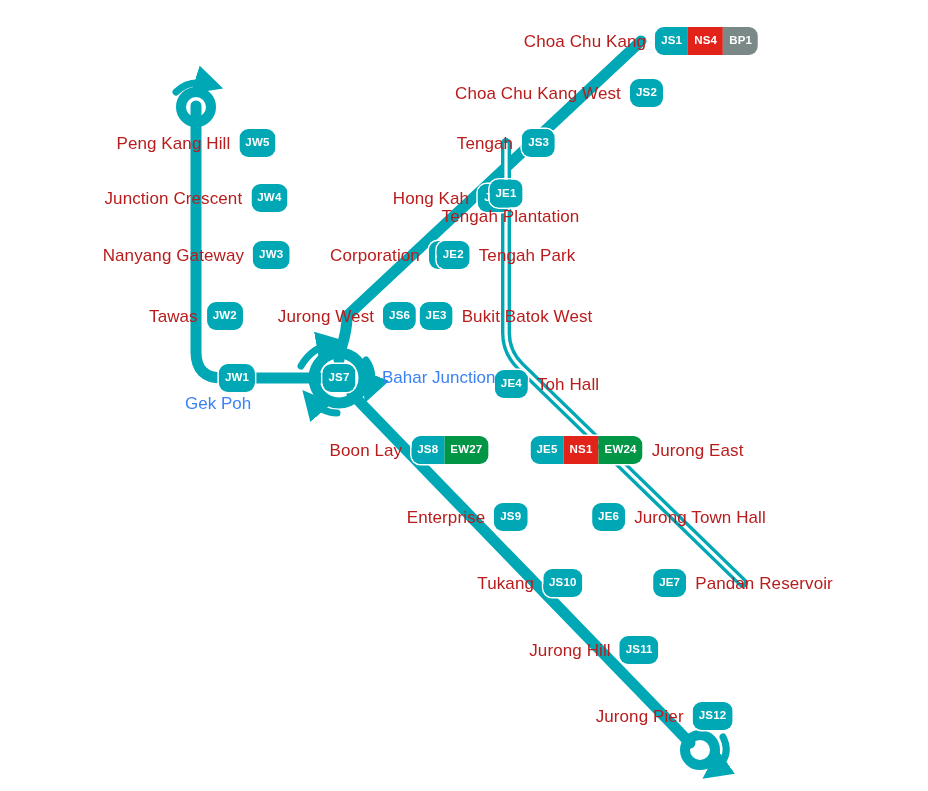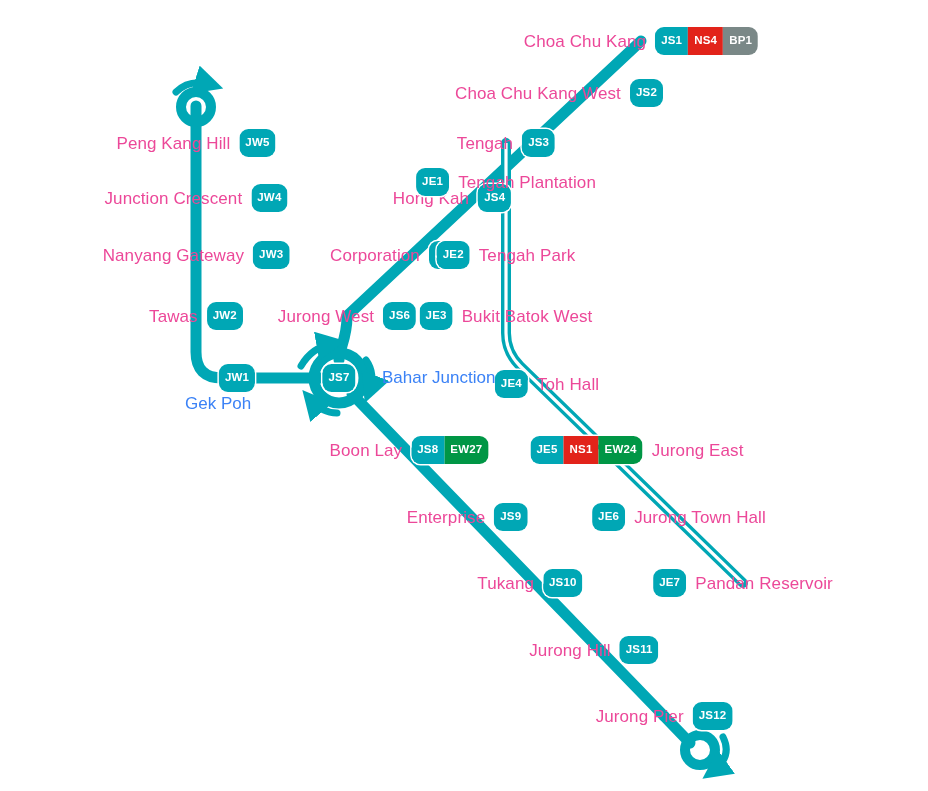--- a/index.html
+++ b/index.html
@@ -33,21 +33,21 @@
     transform: translate(-50%, -50%);
   }
   .stn.left {            
     flex-direction: row;
   }
   .stn.right {           
     flex-direction: row;
   }
   .stn-label {
     font-size: 17px;
-    color: #ec4899;
+    color: #b91c1c;
     font-weight: 400;
     letter-spacing: 0.1px;
     line-height: 1;
   }
   .stn.left .stn-label  { margin-right: 9px; }
   .stn.right .stn-label { margin-left: 9px; }
 
   .badge-group {
     display: flex;
     align-items: stretch;
@@ -241,21 +241,21 @@
         <span class="stn-label">Tawas</span>
         <div class="badge-group">
           <span class="code jw">JW2</span>
         </div>
       </div>
       <div class="stn left" style="left: 237px; top: 378px;">
         <div class="badge-group">
           <span class="code jw">JW1</span>
         </div>
       </div>
-      <div class="stn right" style="left: 506px; top: 182px;">
+      <div class="stn right" style="left: 506px; top: 202px; flex-direction: column;">
         <div class="badge-group">
           <span class="code je">JE1</span>
         </div>
         <span class="stn-label">Tengah Plantation</span>
       </div>
       <div class="stn right" style="left: 506px; top: 255px;">
         <div class="badge-group">
           <span class="code je">JE2</span>
         </div>
         <span class="stn-label">Tengah Park</span>

